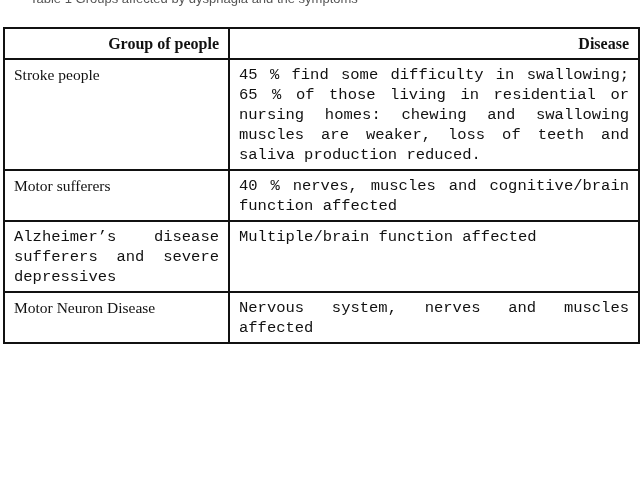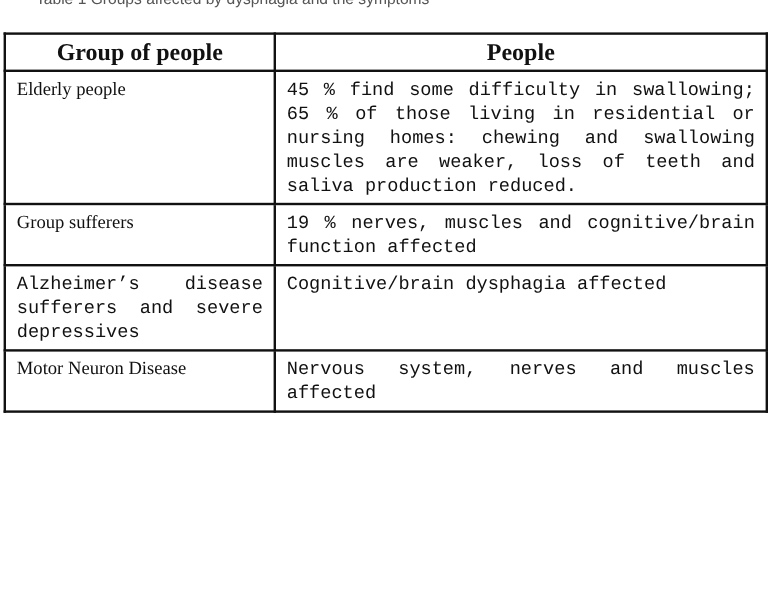--- a/index.html
+++ b/index.html
@@ -35,22 +35,22 @@
     }
     table.dys th, table.dys td {
       border: 2px solid #111111;
       vertical-align: top;
       padding: 5px 9px 4px 9px;
       font-size: 15.5px;
       line-height: 20px;
     }
     table.dys th {
       font-weight: bold;
-      text-align: center;
-      font-size: 20px;
+      text-align: right;
+      font-size: 16px;
       height: 19px;
       padding-top: 5px;
       padding-bottom: 4px;
     }
     col.c1 { width: 225px; }
     col.c2 { width: 410px; }
     td.justify {
       text-align: justify;
       text-align-last: left;
       font-family: Liberation Mono, monospace;
@@ -69,34 +69,34 @@
 <div class="caption">Table 1 Groups affected by dysphagia and the symptoms</div>
 
 <table class="dys">
   <colgroup>
     <col class="c1">
     <col class="c2">
   </colgroup>
   <thead>
     <tr>
       <th>Group of people</th>
-      <th>People</th>
+      <th>Disease</th>
     </tr>
   </thead>
   <tbody>
     <tr class="r1">
-      <td>Elderly people</td>
+      <td>Stroke people</td>
       <td class="justify">45 % find some difficulty in swallowing; 65 % of those living in residential or nursing homes: chewing and swallowing muscles are weaker, loss of teeth and saliva production reduced.</td>
     </tr>
     <tr class="r2">
-      <td>Group sufferers</td>
-      <td class="justify">19 % nerves, muscles and cognitive/brain function affected</td>
+      <td>Motor sufferers</td>
+      <td class="justify">40 % nerves, muscles and cognitive/brain function affected</td>
     </tr>
     <tr class="r4">
       <td class="justify">Alzheimer’s disease sufferers and severe depressives</td>
-      <td class="justify">Cognitive/brain dysphagia affected</td>
+      <td class="justify">Multiple/brain function affected</td>
     </tr>
     <tr class="r5">
       <td>Motor Neuron Disease</td>
       <td class="justify">Nervous system, nerves and muscles affected</td>
     </tr>
   </tbody>
 </table>
 
 </body></html>

